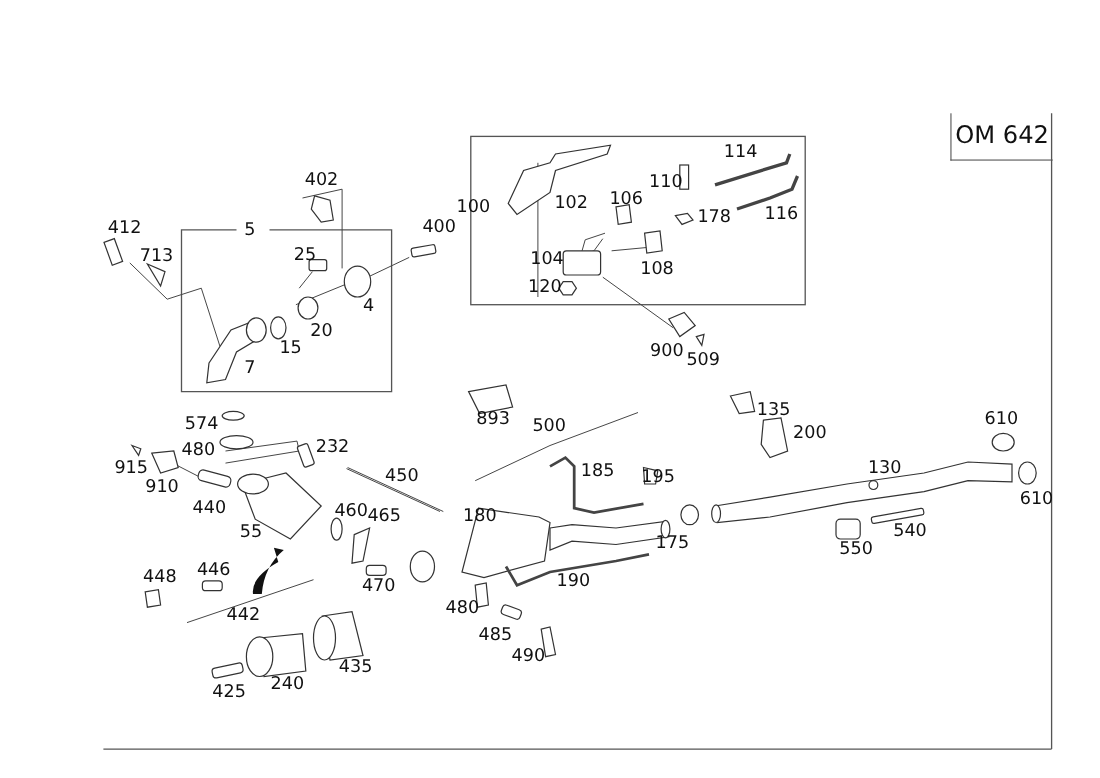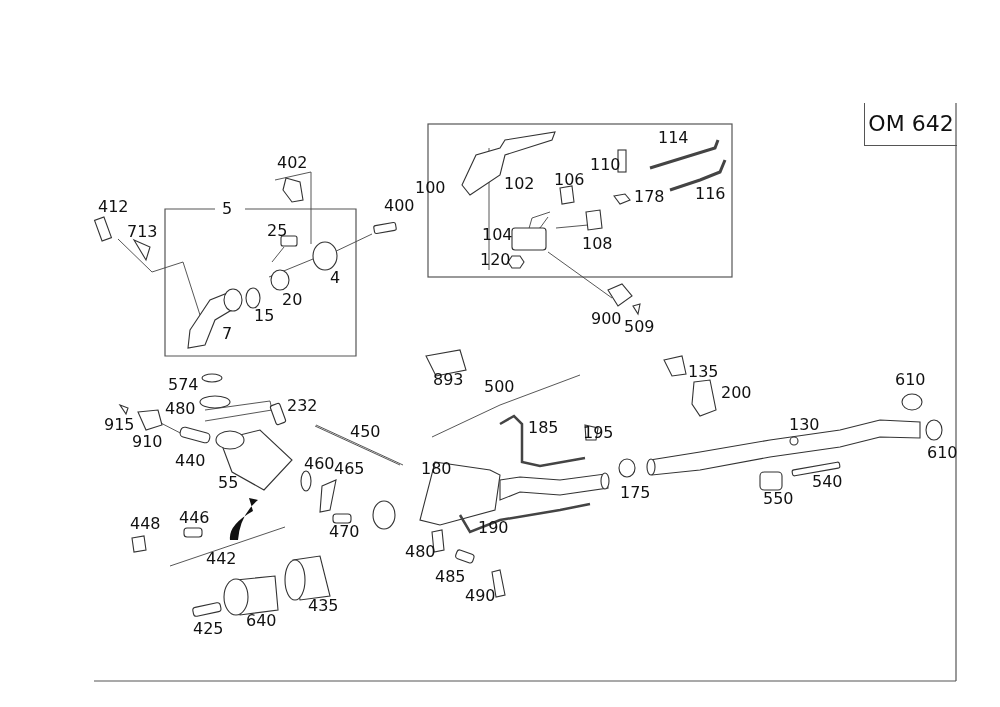--- a/index.html
+++ b/index.html
@@ -157,27 +157,27 @@
   <span class="lbl" style="left:104px;top:417px">915</span>
   <span class="lbl" style="left:132px;top:434px">910</span>
   <span class="lbl" style="left:175px;top:453px">440</span>
   <span class="lbl" style="left:350px;top:424px">450</span>
   <span class="lbl" style="left:218px;top:475px">55</span>
   <span class="lbl" style="left:304px;top:456px">460</span>
   <span class="lbl" style="left:334px;top:461px">465</span>
   <span class="lbl" style="left:528px;top:420px">185</span>
   <span class="lbl" style="left:583px;top:425px">195</span>
   <span class="lbl" style="left:421px;top:461px">180</span>
-  <span class="lbl" style="left:620px;top:485px">175</span>
+  <span class="lbl" style="left:596px;top:485px">175</span>
   <span class="lbl" style="left:763px;top:491px">550</span>
   <span class="lbl" style="left:812px;top:474px">540</span>
   <span class="lbl" style="left:130px;top:516px">448</span>
   <span class="lbl" style="left:179px;top:510px">446</span>
   <span class="lbl" style="left:329px;top:524px">470</span>
-  <span class="lbl" style="left:478px;top:520px">190</span>
+  <span class="lbl" style="left:506px;top:520px">190</span>
   <span class="lbl" style="left:206px;top:551px">442</span>
   <span class="lbl" style="left:405px;top:544px">480</span>
   <span class="lbl" style="left:435px;top:569px">485</span>
   <span class="lbl" style="left:465px;top:588px">490</span>
   <span class="lbl" style="left:193px;top:621px">425</span>
-  <span class="lbl" style="left:246px;top:613px">640</span>
+  <span class="lbl" style="left:246px;top:613px">240</span>
   <span class="lbl" style="left:308px;top:598px">435</span>
 </div>
 
 </body></html>

